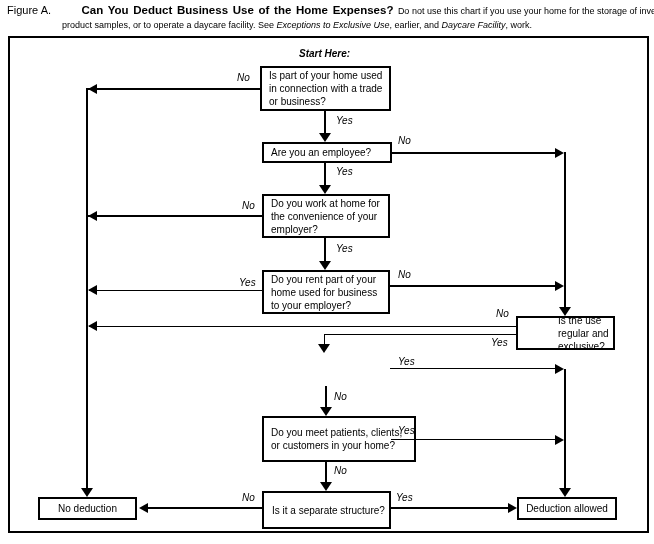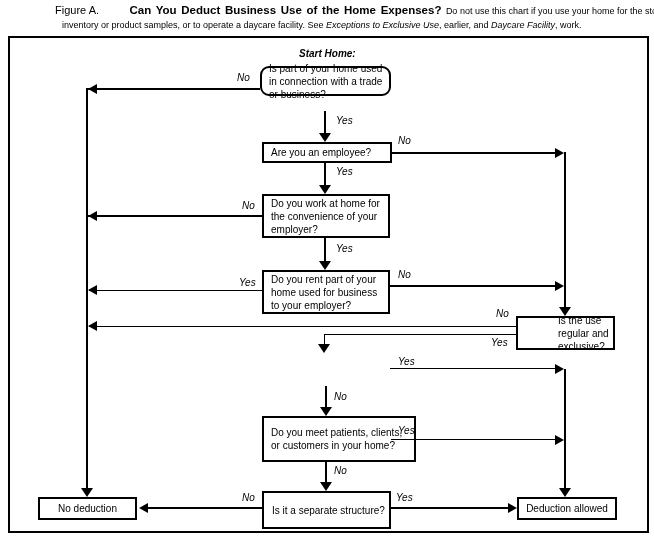--- a/index.html
+++ b/index.html
@@ -2,21 +2,21 @@
 <html><head>
 <meta charset="utf-8">
 <style>
   html,body{margin:0;padding:0;background:#fff;}
   #canvas{
     position:relative;width:654px;height:544px;background:#fff;
     font-family:"Liberation Sans","DejaVu Sans",sans-serif;color:#000;overflow:hidden;
   }
   
   .header{position:absolute;left:7px;top:3px;width:645px;padding-left:55px;text-indent:-55px;line-height:12px;}
-  .figure-label{font-size:11px;margin-left:48px;}
+  .figure-label{font-size:11px;}
   .figure-title{font-size:11.5px;font-weight:bold;word-spacing:1.5px;margin-left:26px;}
   .note{font-size:9px;}
   .note i{font-style:italic;margin-top:36px;}
   
   .frame{position:absolute;left:8px;top:36px;width:641px;height:497px;border:2px solid #000;box-sizing:border-box;}
   
   .start-label{position:absolute;left:299px;top:48px;font-size:10px;font-weight:bold;font-style:italic;}
   
   .qbox{position:absolute;border:2px solid #000;background:#fff;box-sizing:border-box;
         display:flex;align-items:center;font-size:10px;line-height:13px;padding:1px 3px 1px 7px;}
@@ -36,23 +36,23 @@
 <div id="canvas">
 
   <div class="header">
     <span class="figure-label">Figure A.</span>
     <span class="figure-title">Can You Deduct Business Use of the Home Expenses?</span>
     <span class="note"><span>Do not use this chart if you use your home for the storage of inventory or product samples, or to operate a daycare facility. See </span><i>Exceptions to Exclusive Use</i><span>, earlier, and </span><i>Daycare Facility</i><span>, work.</span></span>
   </div>
 
   <div class="frame"></div>
 
-  <div class="start-label">Start Home:</div>
+  <div class="start-label">Start Here:</div>
 
-  <div class="qbox" style="left:260px;top:66px;width:131px;height:30px;border-radius:9px;">
+  <div class="qbox" style="left:260px;top:66px;width:131px;height:45px;">
       <span>Is part of your home used in connection with a trade or business?</span>
     </div>
   <div class="qbox" style="left:262px;top:142px;width:130px;height:21px;">
       <span>Are you an employee?</span>
     </div>
   <div class="qbox" style="left:262px;top:194px;width:128px;height:44px;">
       <span>Do you work at home for the convenience of your employer?</span>
     </div>
   <div class="qbox" style="left:262px;top:270px;width:128px;height:44px;">
       <span>Do you rent part of your home used for business to your employer?</span>

